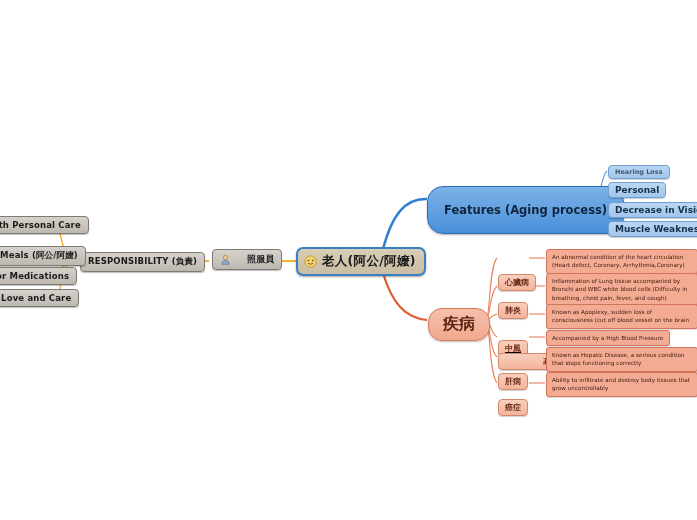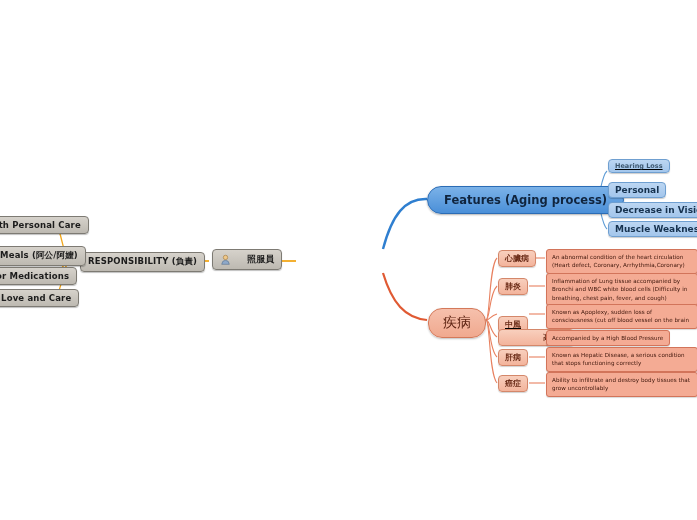--- a/index.html
+++ b/index.html
@@ -69,21 +69,21 @@
     color: #1c1c1c;
     letter-spacing: 0.15px;
   }
   .grey-node.big .label { font-size: 9px; }
 
   
   .blue-node {
     background: linear-gradient(to bottom, #7bb2e8 0%, #4a8fd8 100%);
     border: 1px solid #2b6cb5;
     border-radius: 16px;
-    padding: 6px 16px;
+    padding: 16px 16px;
     box-shadow: 0 1px 2px rgba(0,0,0,0.3);
   }
   .blue-node .label {
     font-size: 11.5px;
     font-weight: bold;
     color: #10243d;
   }
   .blue-leaf {
     background: linear-gradient(to bottom, #bcd6f2 0%, #a3c6ec 100%);
     border: 1px solid #6f9fd0;
@@ -105,30 +105,31 @@
 
   
   .red-node {
     background: linear-gradient(to bottom, #f6c0ac 0%, #f0a98f 100%);
     border: 1px solid #d4795a;
     border-radius: 14px;
     padding: 5px 14px;
     box-shadow: 0 1px 2px rgba(0,0,0,0.25);
   }
   .red-node .label {
-    font-size: 14px;
-    font-weight: normal;
+    font-size: 16px;
+    font-weight: bold;
     color: #5c2312;
   }
   .red-leaf {
     background: linear-gradient(to bottom, #f8cfbd 0%, #f3b49c 100%);
     border: 1px solid #d4876a;
     border-radius: 4px;
     padding: 2px 6px;
     box-shadow: 0 1px 1px rgba(0,0,0,0.18);
+    margin-top: 24px;
   }
   .red-leaf .label {
     font-size: 8px;
     font-weight: bold;
     color: #6b2c18;
   }
   .desc-node {
     background: #f4ab94;
     border: 1px solid #d2745a;
     border-radius: 3px;
@@ -191,20 +192,31 @@
     <path d="M486 320 C 490 320, 489 374, 497 383" stroke="#e8805f" stroke-width="1.1" fill="none"></path>
 
     <path d="M529 258 L545 258" stroke="#e8805f" stroke-width="1.1" fill="none"></path>
     <path d="M529 286 L545 286" stroke="#e8805f" stroke-width="1.1" fill="none"></path>
     <path d="M529 314 L545 314" stroke="#e8805f" stroke-width="1.1" fill="none"></path>
     <path d="M529 337 L545 337" stroke="#e8805f" stroke-width="1.1" fill="none"></path>
     <path d="M529 357 L545 357" stroke="#e8805f" stroke-width="1.1" fill="none"></path>
     <path d="M529 383 L545 383" stroke="#e8805f" stroke-width="1.1" fill="none"></path>
   </svg>
 
+  <div class="node root-node" style="left:296px; top:247px;">
+    <span class="icon">
+      <svg width="13" height="13" viewBox="0 0 16 16">
+        <circle cx="8" cy="8" r="7" fill="#f3d371" stroke="#b79522" stroke-width="1"></circle>
+        <circle cx="5.4" cy="6.8" r="1" fill="#5a4410"></circle>
+        <circle cx="10.6" cy="6.8" r="1" fill="#5a4410"></circle>
+        <path d="M5 10.4 Q8 12.2 11 10.4" stroke="#5a4410" stroke-width="1" fill="none"></path>
+      </svg>
+    </span>
+    <span class="label">老人(阿公/阿嬤)</span>
+  </div>
 
   <div class="node grey-node big" style="left:212px; top:249px;gap:16px;">
     <span class="icon">
       <svg width="11" height="11" viewBox="0 0 16 16">
         <circle cx="8" cy="5" r="3.2" fill="#f0c98a" stroke="#a0763a" stroke-width="0.9"></circle>
         <path d="M2.5 15 Q3 9.2 8 9.2 Q13 9.2 13.5 15 Z" fill="#8fa9c9" stroke="#5b738f" stroke-width="0.9"></path>
       </svg>
     </span>
     <span class="label">照服員</span>
   </div>
@@ -223,21 +235,21 @@
     <span class="label">Monitor Medications</span>
   </div>
   <div class="node grey-node" style="left:-38px; top:289px;">
     <span class="label">Given Love and Care</span>
   </div>
 
   <div class="node blue-node" style="left:427px; top:186px;">
     <span class="label">Features (Aging process)</span>
   </div>
 
-  <div class="node blue-leaf small" style="left:608px; top:159px;text-decoration:underline;">
+  <div class="node blue-leaf small" style="left:608px; top:165px;">
     <span class="label">Hearing Loss</span>
   </div>
   <div class="node blue-leaf mid" style="left:608px; top:182px;">
     <span class="label">Personal</span>
   </div>
   <div class="node blue-leaf mid" style="left:608px; top:202px;">
     <span class="label">Decrease in Vision</span>
   </div>
   <div class="node blue-leaf mid" style="left:608px; top:221px;">
     <span class="label">Muscle Weakness</span>

